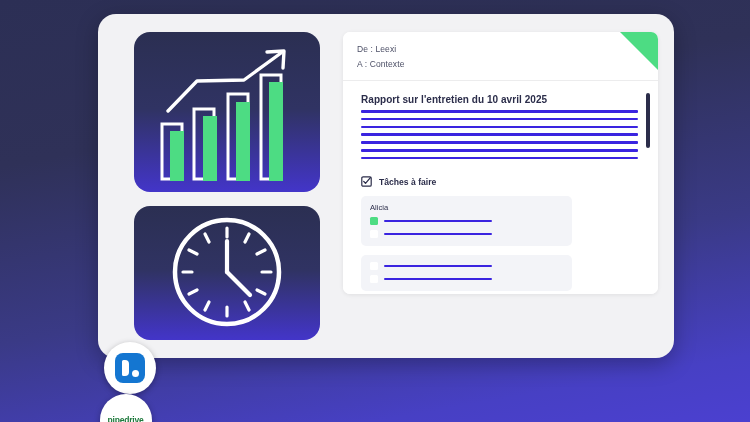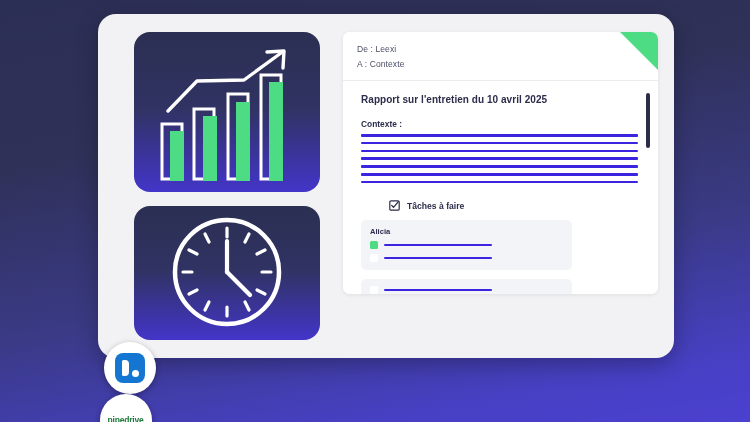--- a/index.html
+++ b/index.html
@@ -125,39 +125,38 @@
     background: #3a24e0;
     border-radius: 1px;
   }
 
   
   #tasks-heading-row {
     display: flex;
     align-items: center;
     gap: 7px;
     margin-top: 17px;
-    margin-left: 28px;
   }
   #tasks-heading-label {
     font-size: 8.6px;
     font-weight: 700;
     color: #2b2d4a;
   }
   .check-box-icon { display: block; }
 
   .task-card {
     margin-top: 9px;
     background: #f3f4f8;
     border-radius: 5px;
     padding: 7px 9px 8px 9px;
     width: 211px;
   }
   .task-owner {
     font-size: 7.6px;
-    font-weight: 700;
+    font-weight: 400;
     color: #2b2d4a;
     margin-bottom: 5px;
   }
   .task-row {
     display: flex;
     align-items: center;
     gap: 6px;
     margin-top: 5px;
   }
   .task-row:first-of-type { margin-top: 0; }
@@ -312,21 +311,20 @@
     <div id="doc-header">
       <div class="meta-line">De : Leexi</div>
       <div class="meta-line">A : Contexte</div>
       <div id="corner-flag"></div>
     </div>
 
     <div id="doc-body">
 
       <div id="doc-title">Rapport sur l'entretien du 10 avril 2025</div>
 
-      <div id="context-heading">Contexte :</div>
 
       <div id="context-lines">
         <div class="ctx-line"></div>
         <div class="ctx-line"></div>
         <div class="ctx-line"></div>
         <div class="ctx-line"></div>
         <div class="ctx-line"></div>
         <div class="ctx-line"></div>
         <div class="ctx-line"></div>
       </div>

